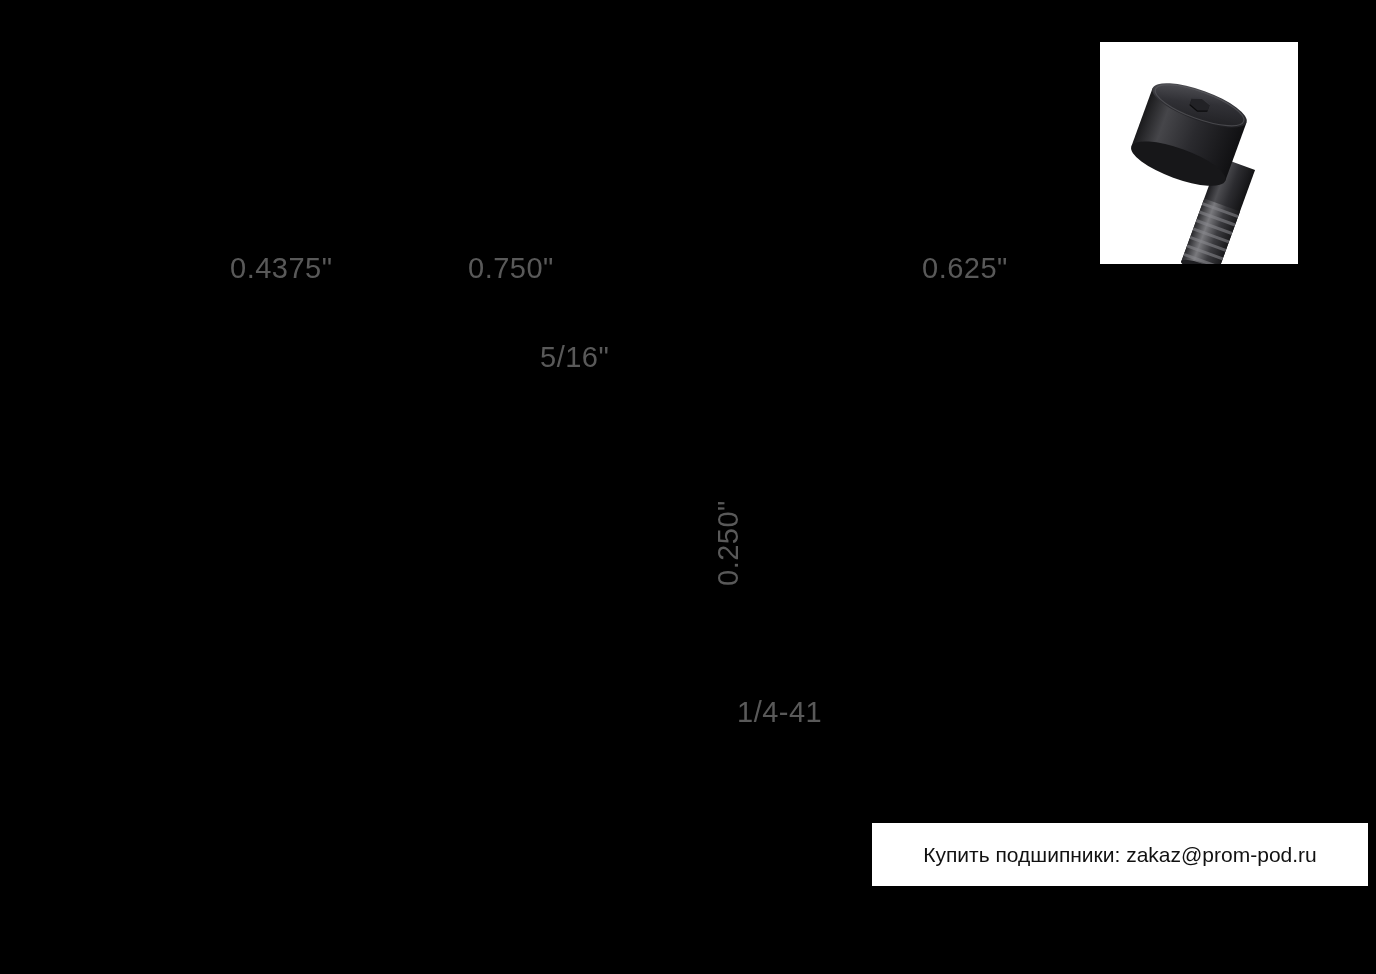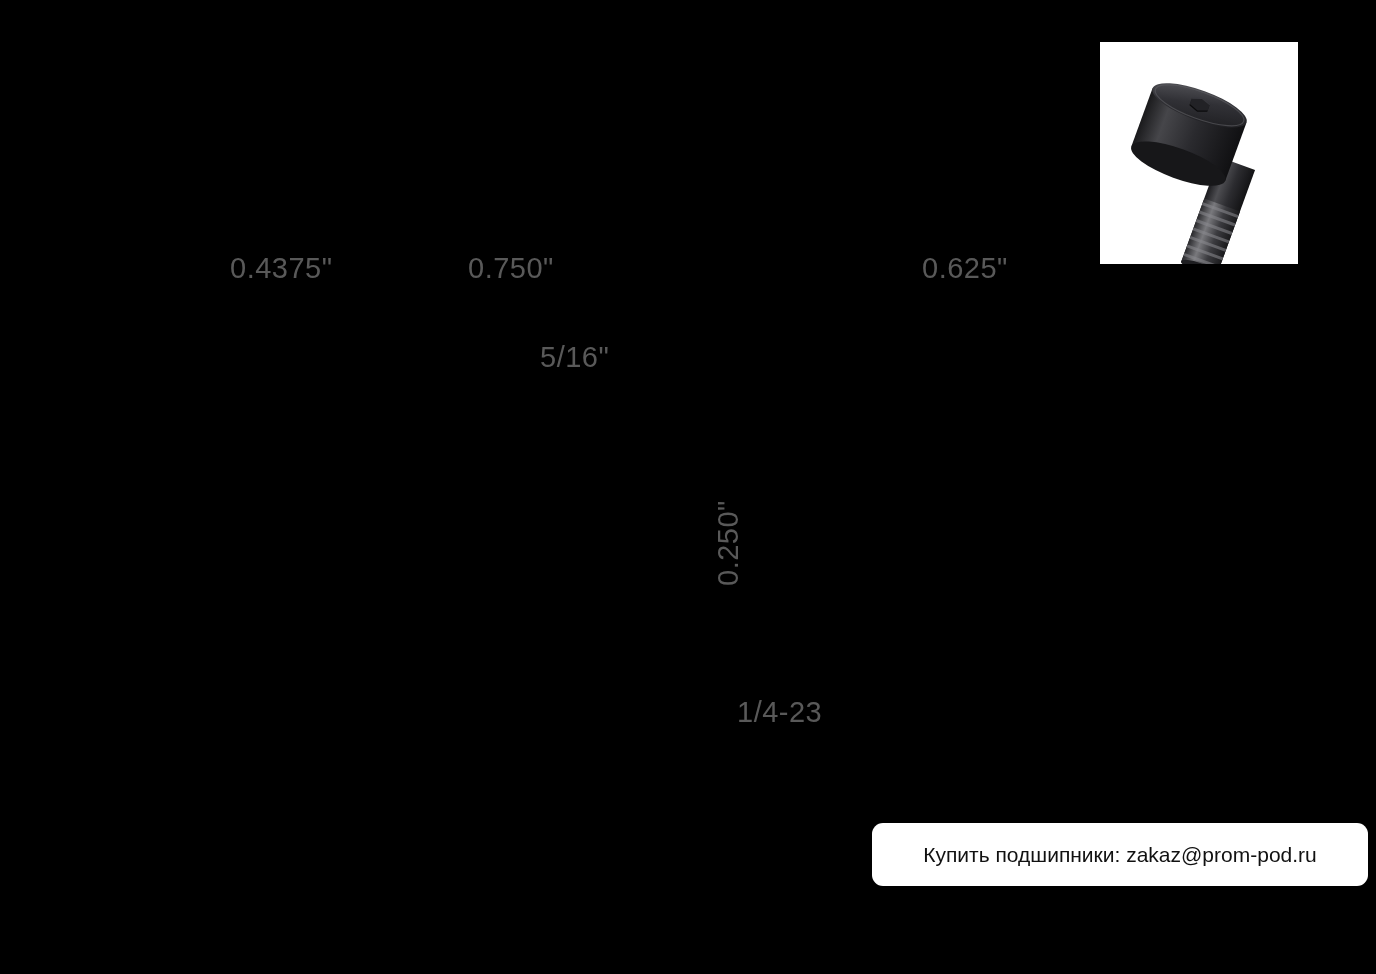--- a/index.html
+++ b/index.html
@@ -42,21 +42,20 @@
   #banner {
     position: absolute;
     left: 872px;
     top: 823px;
     width: 496px;
     height: 63px;
     background: #ffffff;
     display: flex;
     align-items: center;
     justify-content: center;
-    border-radius: 11px;
   }
   #banner .banner-text {
     color: #111111;
     font-size: 21px;
     font-family: "Liberation Sans", sans-serif;
     white-space: nowrap;
   }
 </style>
 </head>
 <body>
@@ -66,21 +65,21 @@
   <div class="dim" style="left:230px; top:252px;">0.4375"</div>
 
   <div class="dim" style="left:468px; top:252px;">0.750"</div>
 
   <div class="dim" style="left:922px; top:252px;">0.625"</div>
 
   <div class="dim" style="left:540px; top:341px;">5/16"</div>
 
   <div class="dim vertical" style="left:712px; top:586px;">0.250"</div>
 
-  <div class="dim" style="left:737px; top:696px;">1/4-23</div>
+  <div class="dim" style="left:737px; top:696px;">1/4-41</div>
 
   <div id="photo">
     <svg width="198" height="222" viewBox="0 0 198 222" xmlns="http://www.w3.org/2000/svg">
       <defs>
         <linearGradient id="headSide" x1="0" y1="0" x2="1" y2="0">
           <stop offset="0%" stop-color="#1a1a1c"></stop>
           <stop offset="22%" stop-color="#46464a"></stop>
           <stop offset="55%" stop-color="#2a2a2e"></stop>
           <stop offset="100%" stop-color="#101012"></stop>
         </linearGradient>

